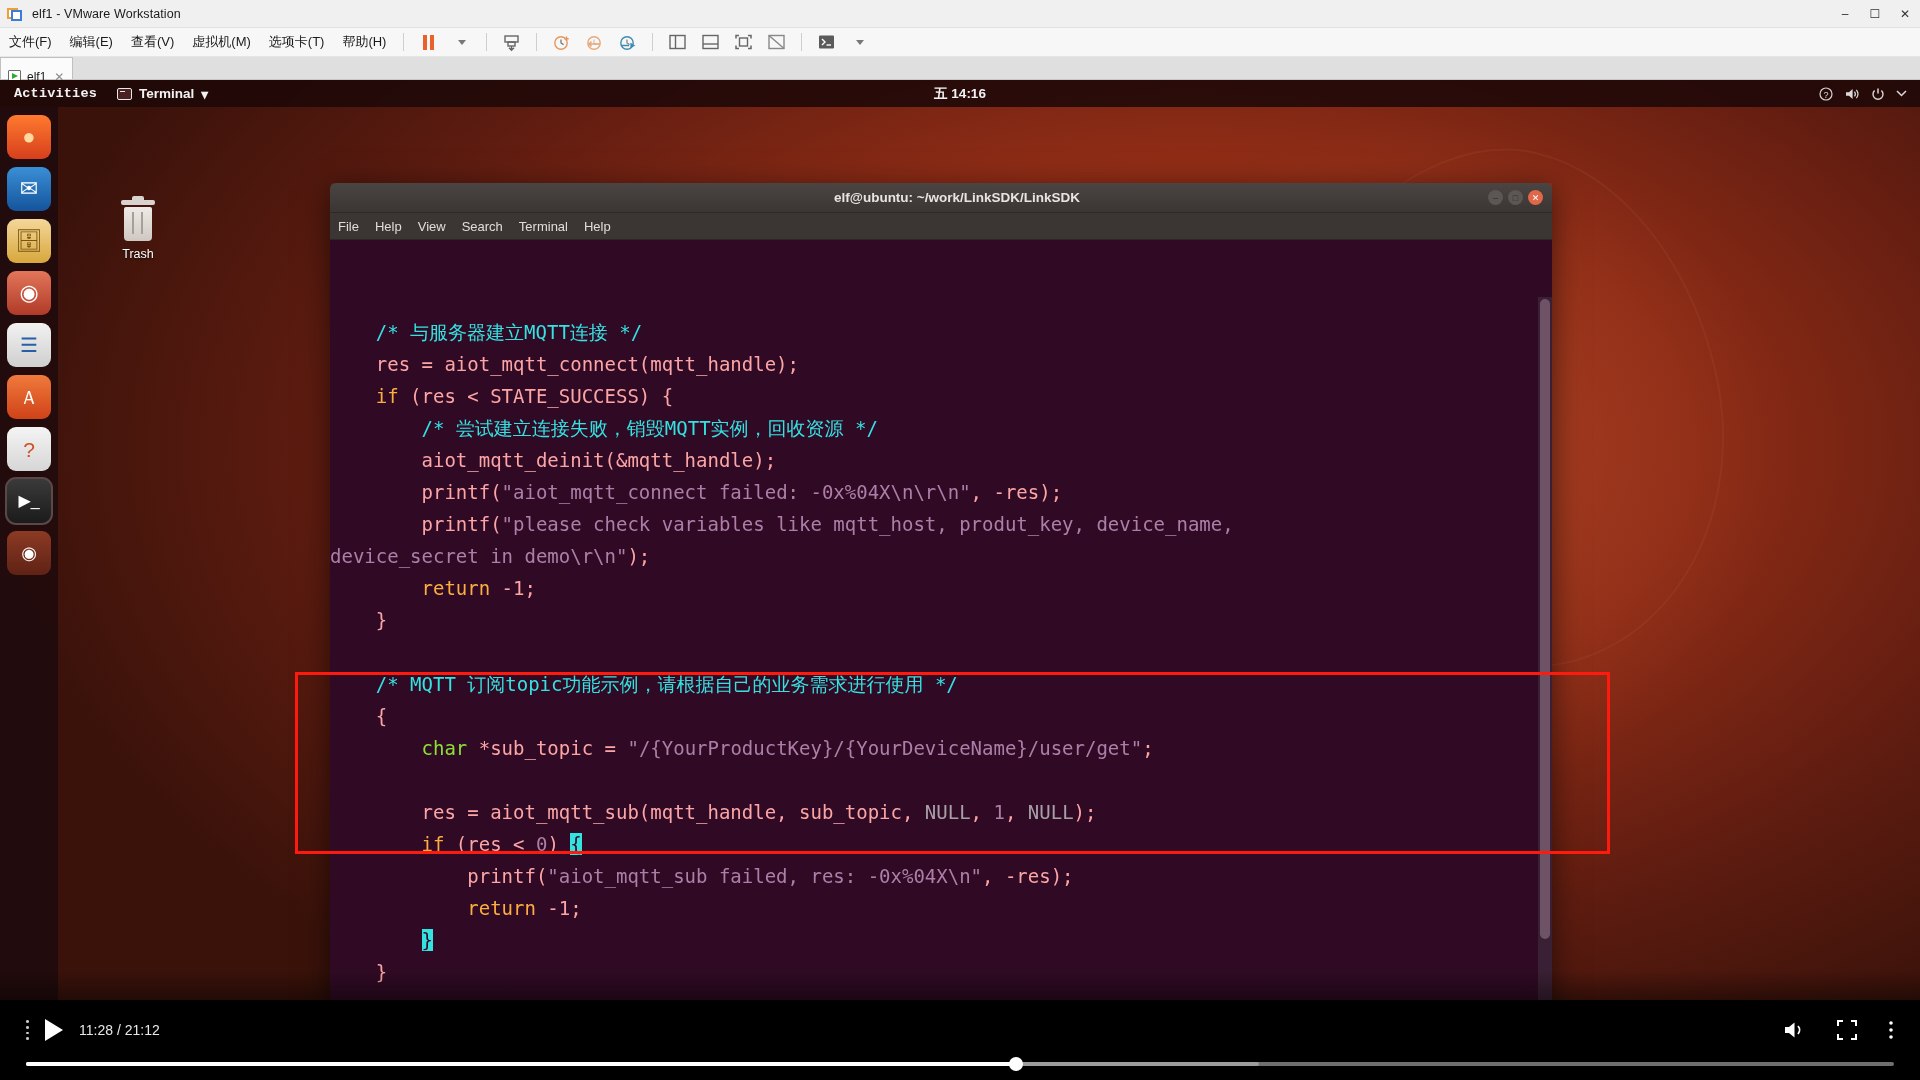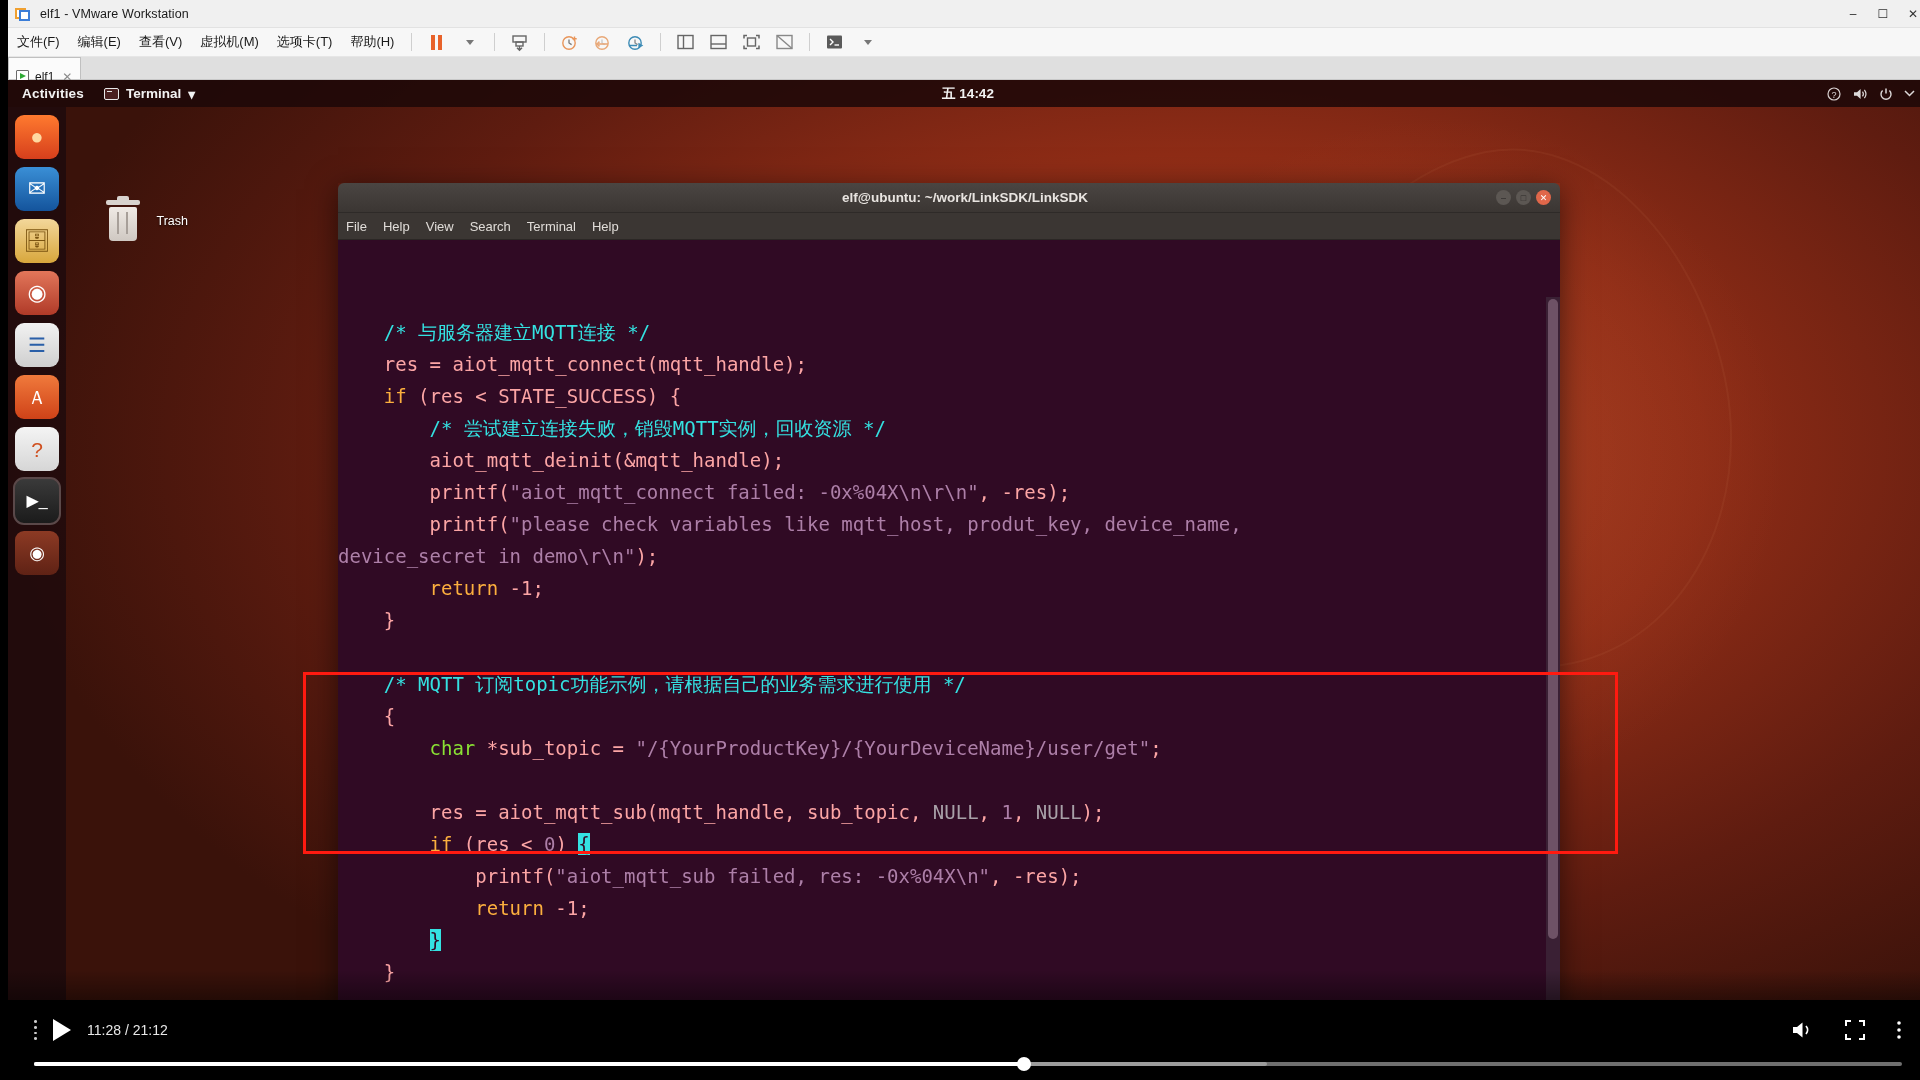--- a/index.html
+++ b/index.html
@@ -2,21 +2,21 @@
 <html><head>
 <meta charset="utf-8">
 <style>
   * { box-sizing: border-box; margin: 0; padding: 0; }
   html, body {
     width: 1920px; height: 1080px;
     overflow: hidden;
     font-family: "Liberation Sans", sans-serif;
     background: #000;
   }
-  #root { position: relative; width: 1684px; height: 1080px; margin-left: 8px; }
+  #root { position: relative; width: 1684px; height: 1080px; }
 
   
   .vmw-titlebar {
     position: absolute; left: 0; top: 0; width: 1920px; height: 28px;
     background: #f0f0f0;
     display: flex; align-items: center;
     border-bottom: 1px solid #e2e2e2;
   }
   .vmw-appicon {
     width: 16px; height: 16px; margin-left: 7px; margin-right: 9px;
@@ -102,21 +102,21 @@
     border-radius: 55% 45% 50% 50% / 48% 52% 48% 52%;
     transform: rotate(-12deg);
   }
 
   
   .u-topbar {
     position: absolute; left: 0; top: 0; width: 1920px; height: 27px;
     background: #2c0b0b; background: rgba(30,8,8,.88);
     display: flex; align-items: center; color: #f2f2f2; font-size: 13.5px;
   }
-  .u-activities { padding: 0 12px 0 14px; font-weight: bold; letter-spacing: .2px; }
+  .u-activities { padding: 0 12px 0 14px; font-weight: bold; letter-spacing: .2px; font-family: Liberation Mono, monospace; }
   .u-appmenu { display: flex; align-items: center; gap: 7px; padding: 0 8px; font-weight: bold; }
   .u-appmenu .termico {
     width: 15px; height: 12px; border: 1.5px solid #e8e8e8; border-radius: 2px;
     position: relative; background: #4a2020;
   }
   .u-appmenu .termico::after {
     content: ""; position: absolute; left: 2px; top: 2px; width: 5px; height: 1.5px; background: #e8e8e8;
   }
   .u-clock {
     position: absolute; left: 50%; transform: translateX(-50%);
@@ -136,21 +136,21 @@
   }
   .dock-item {
     width: 44px; height: 44px; border-radius: 9px; display: flex;
     align-items: center; justify-content: center; position: relative;
   }
   .dock-item .glyph { font-size: 22px; line-height: 1; }
 
   
   .desk-icon {
     position: absolute; left: 96px; top: 120px; width: 84px;
-    display: flex; align-items: center; gap: 5px; justify-content: space-between;
+    display: flex; flex-direction: column; align-items: center; gap: 5px;
   }
   .desk-icon .trash {
     width: 38px; height: 42px; position: relative;
   }
   .desk-icon .trash .lid {
     position: absolute; left: 2px; top: 0; width: 34px; height: 5px;
     background: #d8d3ce; border-radius: 2px;
   }
   .desk-icon .trash .lid::after {
     content:""; position:absolute; left:11px; top:-4px; width:12px; height:4px;
@@ -398,21 +398,21 @@
     <div class="guest-swirl"></div>
     <div class="guest-swirl2"></div>
 
     <div class="u-topbar">
       <div class="u-activities">Activities</div>
       <div class="u-appmenu">
         <span class="termico"></span>
         <span>Terminal</span>
         <span>▾</span>
       </div>
-      <div class="u-clock">五 14:42</div>
+      <div class="u-clock">五 14:16</div>
       <div class="u-tray">
         <span class="ti">
           <svg width="14" height="14" viewBox="0 0 14 14">
               <circle cx="7" cy="7" r="6" fill="none" stroke="#e8e2e2" stroke-width="1.2"></circle>
               <text x="7" y="10.5" font-size="9" fill="#e8e2e2" text-anchor="middle" font-family="Liberation Sans">?</text>
             </svg>
         </span>
         <span class="ti">
           <svg width="16" height="14" viewBox="0 0 16 14">
               <path d="M2 5.2 L5 5.2 L8.6 2 L8.6 12 L5 8.8 L2 8.8 Z" fill="#eceaea"></path>

